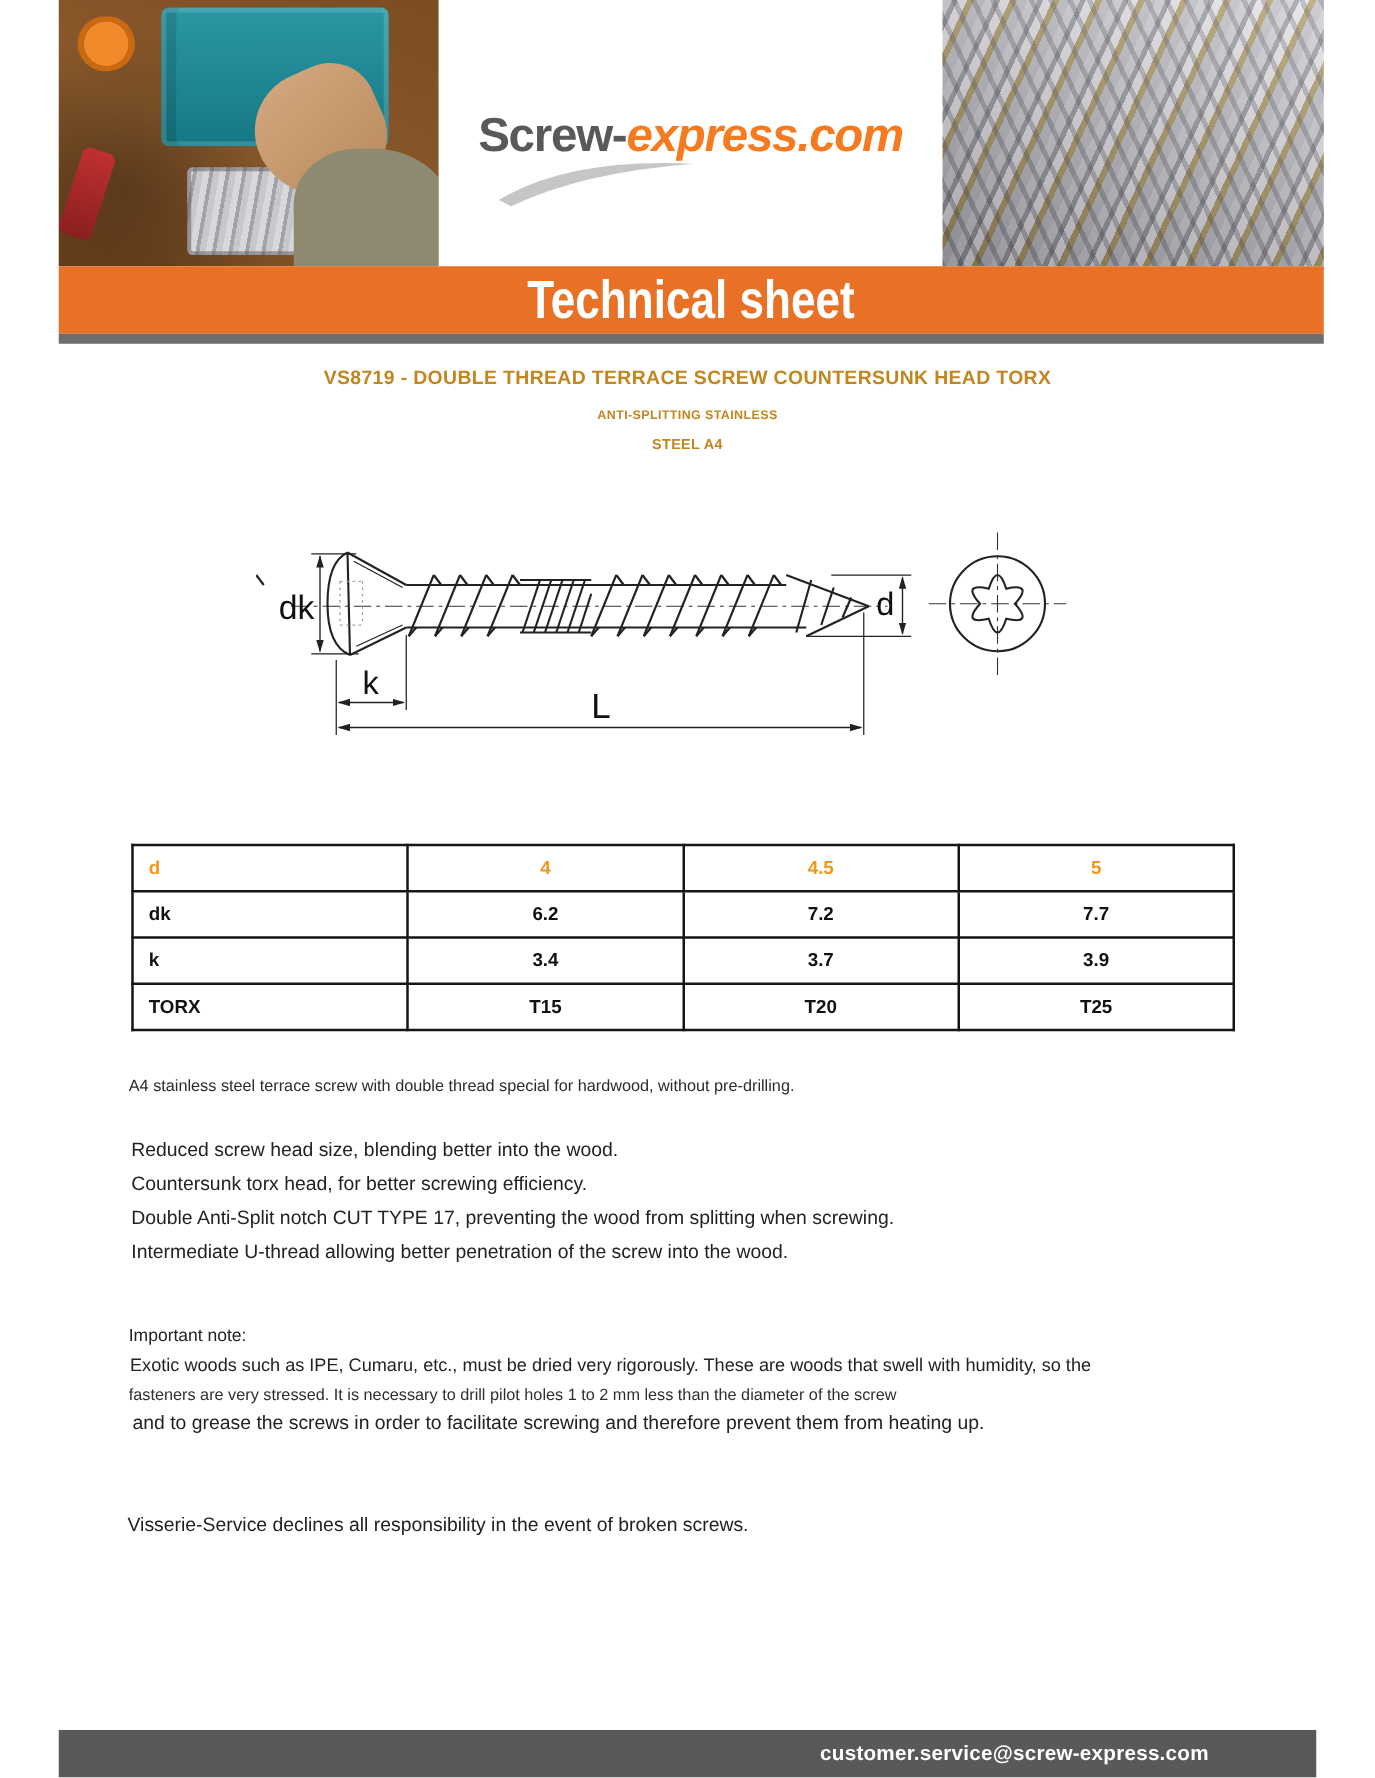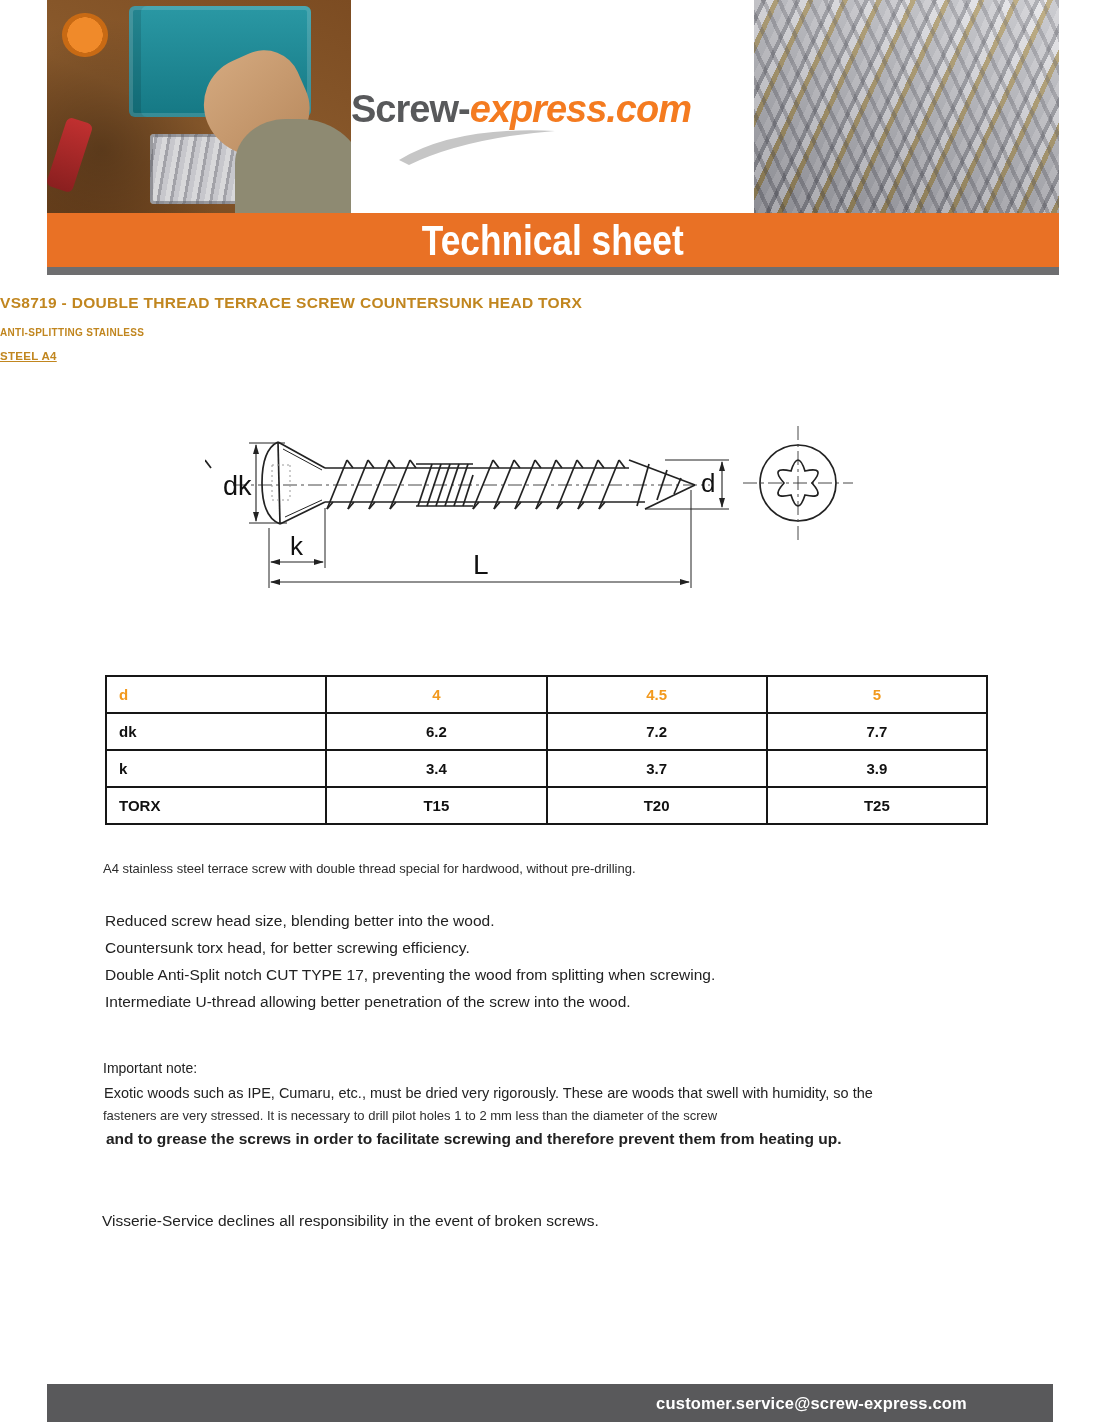--- a/index.html
+++ b/index.html
@@ -35,37 +35,37 @@
   .photo-right {
     left:754px; width:305px;
     background:
       repeating-linear-gradient(245deg, rgba(60,60,70,.32) 0 4px, transparent 4px 14px),
       repeating-linear-gradient(115deg, #c9c9ce 0 7px, #92939a 7px 11px, #e0e0e4 11px 18px, #a9935c 18px 23px, #b9bac0 23px 31px);
   }
   .photo-right-glare { position:absolute; inset:0;
     background:linear-gradient(200deg, rgba(255,255,255,.28), rgba(35,35,42,.30)); }
 
   .logo-area { position:absolute; left:351px; top:0; width:403px; height:213px; background:#fff; }
-  .logo-line { position:absolute; left:0; top:88px; width:100%; text-align:left;
+  .logo-line { position:absolute; left:0; top:88px; width:100%; text-align:center;
     font-size:38px; font-weight:bold; white-space:nowrap; letter-spacing:-1px; }
   .logo-gray { color:#58595B; }
   .logo-orange { color:#F47B20; font-style:italic; }
   .logo-swoosh { position:absolute; left:42px; top:122px; }
 
   .banner { position:absolute; left:47px; top:213px; width:1012px; height:54px;
     background:#E97125; display:flex; align-items:center; justify-content:center; }
   .banner-text { color:#ffffff; font-weight:bold; font-size:43px; transform:scaleX(.82);
     white-space:nowrap; }
   .banner-strip { position:absolute; left:47px; top:267px; width:1012px; height:8px; background:#6E6E70; }
 
   
-  .title-block { position:absolute; left:0; top:294px; width:1100px; color:#C1861F; }
+  .title-block { position:absolute; left:0; top:294px; width:1100px; text-align:center; color:#C1861F; }
   .title-line1 { font-size:15.5px; font-weight:bold; letter-spacing:.3px; }
   .title-line2 { font-size:10px; font-weight:bold; margin-top:15px; letter-spacing:.3px; }
-  .title-line3 { font-size:11.5px; font-weight:bold; margin-top:12px; letter-spacing:.3px;text-decoration:underline; }
+  .title-line3 { font-size:11.5px; font-weight:bold; margin-top:12px; letter-spacing:.3px; }
 
   
   .drawing { position:absolute; left:205px; top:418px; width:680px; height:180px; }
   .drawing svg { width:100%; height:100%; }
   .dline { stroke:#222; stroke-width:1.7; fill:none; }
   .thin  { stroke:#222; stroke-width:1; fill:none; }
   .dim   { stroke:#222; stroke-width:1.1; fill:none; }
   .hid   { stroke:#9a9a9a; stroke-width:1; fill:none; stroke-dasharray:2 3; }
   .cline { stroke:#333; stroke-width:.9; fill:none; stroke-dasharray:14 4 3 4; }
   .dim-label { font-family:"Liberation Sans",sans-serif; fill:#111; }
@@ -78,21 +78,21 @@
   .spec-table td.rowlabel { text-align:left; padding-left:12px; }
   .spec-table tr.head td { color:#F2991D; }
 
   
   .desc-intro { position:absolute; left:103px; top:861px; font-size:13px; color:#2b2b2b; }
   .features { position:absolute; left:105px; top:907px; font-size:15.5px; color:#222; }
   .features div { height:27px; line-height:27px; white-space:nowrap; }
   .note-title { position:absolute; left:103px; top:1060px; font-size:14px; color:#222; }
   .note-1 { position:absolute; left:104px; top:1085px; font-size:14.5px; color:#222; white-space:nowrap; }
   .note-2 { position:absolute; left:103px; top:1108px; font-size:13px; color:#2e2e2e; white-space:nowrap; }
-  .note-3 { position:absolute; left:106px; top:1130px; font-size:15.5px; color:#222; white-space:nowrap;font-weight:bold; }
+  .note-3 { position:absolute; left:106px; top:1130px; font-size:15.5px; color:#222; white-space:nowrap; }
   .disclaimer { position:absolute; left:102px; top:1212px; font-size:15.5px; color:#222; white-space:nowrap; }
 
   
   .footer-bar { position:absolute; left:47px; top:1384px; width:1006px; height:38px;
     background:#59595B; display:flex; align-items:center; justify-content:flex-end;
     padding-right:86px; }
   .footer-email { color:#ffffff; font-weight:bold; font-size:16.5px; letter-spacing:.2px;
     text-decoration:none; cursor:pointer; }
 </style>
 </head>

